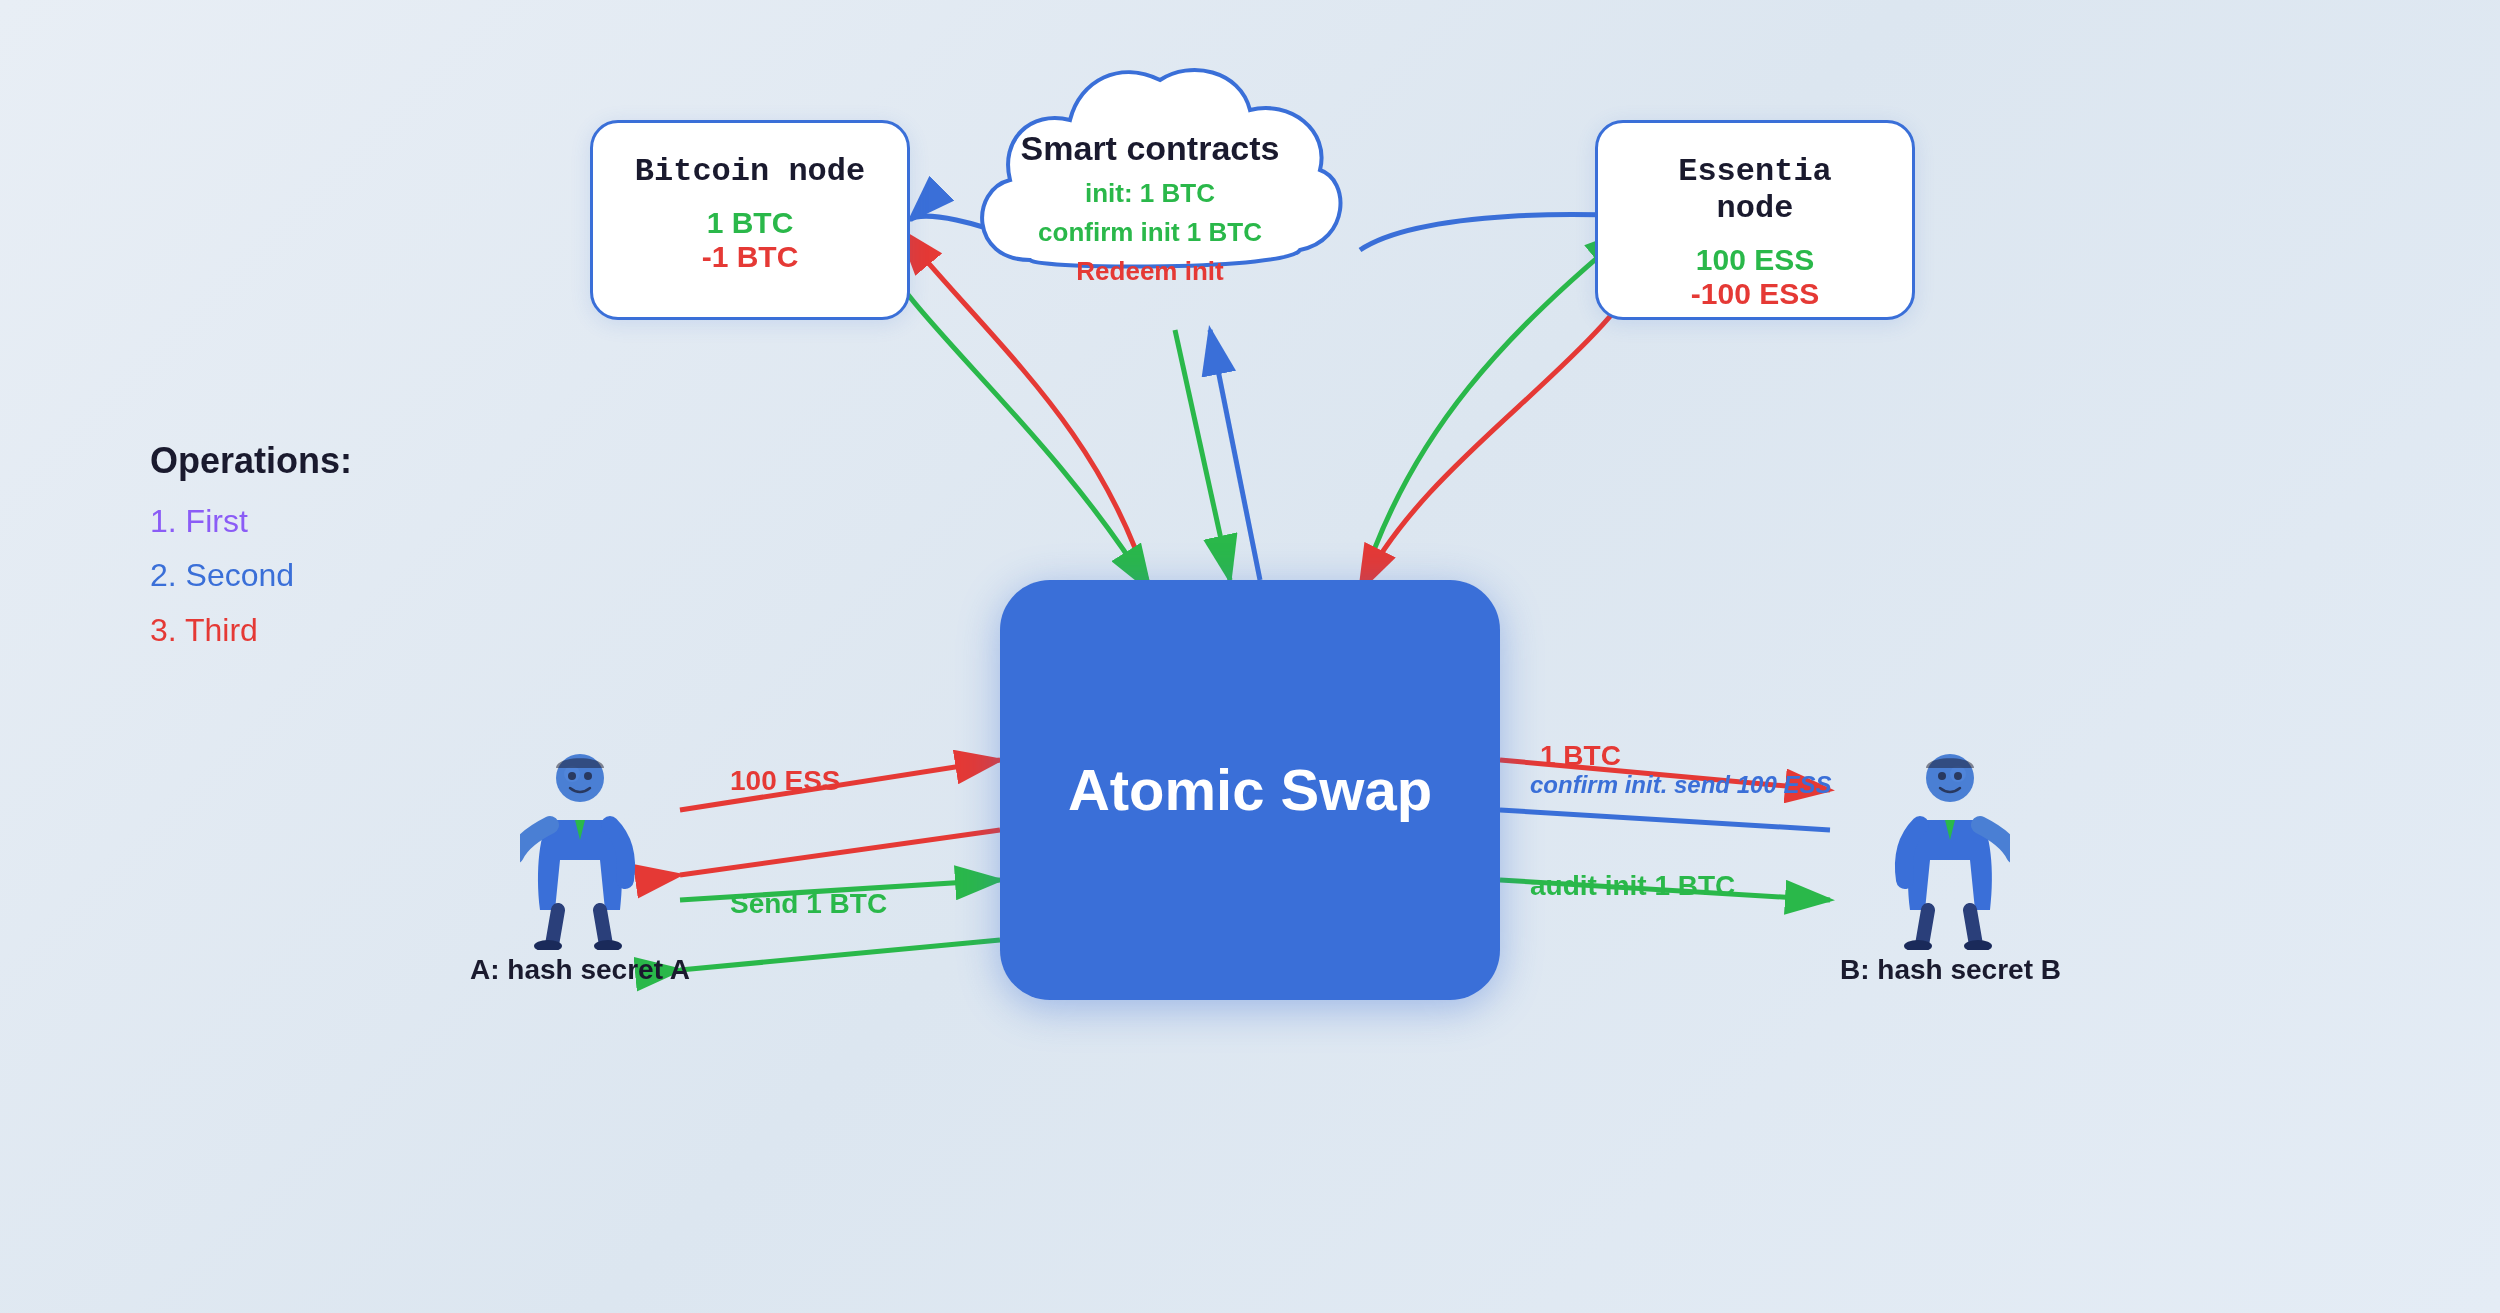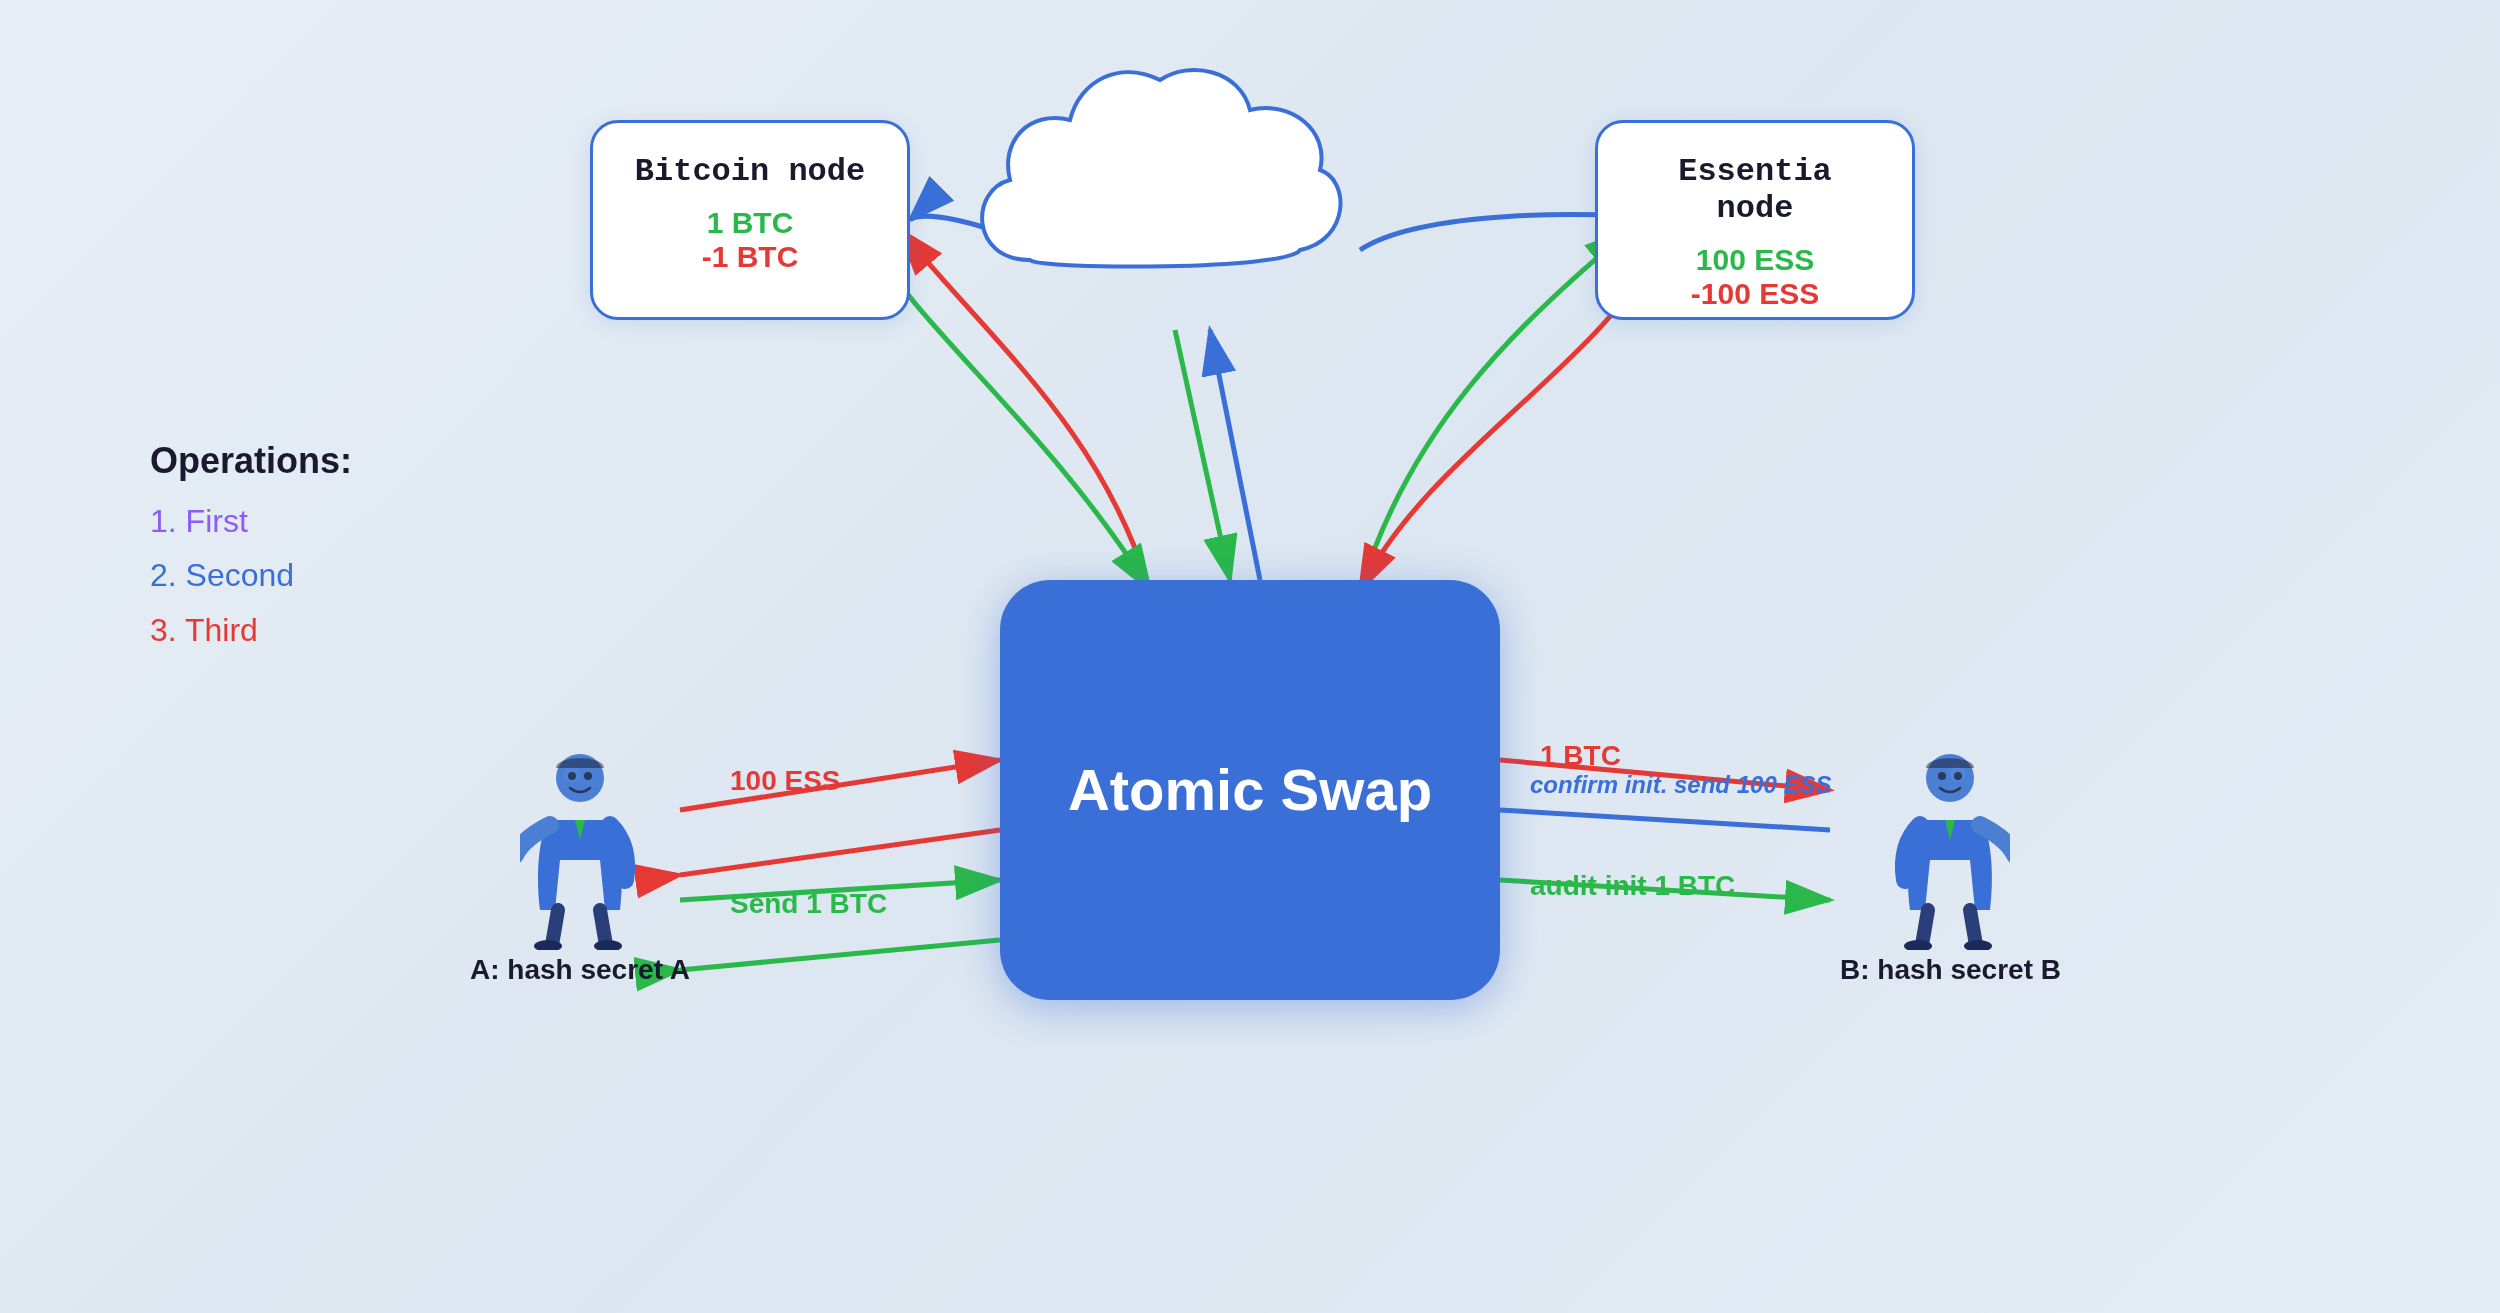--- a/index.html
+++ b/index.html
@@ -289,20 +289,26 @@
 
       <path d="M 80 200
                C 20 200, 20 130, 60 120
                C 50 80, 80 50, 120 60
                C 130 20, 170 0, 210 20
                C 240 0, 290 10, 300 50
                C 340 40, 380 70, 370 110
                C 400 120, 400 180, 350 190
                C 340 210, 90 210, 80 200 Z" fill="white" stroke="#3a6fd8" stroke-width="4"></path>
     </svg>
+    <div class="cloud-content">
+      <div class="cloud-title">Smart contracts</div>
+      <div class="cloud-green">init: 1 BTC</div>
+      <div class="cloud-green">confirm init 1 BTC</div>
+      <div class="cloud-red">Redeem init</div>
+    </div>
   </div>
 
   <div id="atomic-swap">
     <div class="swap-title">Atomic Swap</div>
   </div>
 
   <div id="operations">
     <div class="ops-title">Operations:</div>
     <div class="op-green">1. First</div>
     <div class="op-blue">2. Second</div>

